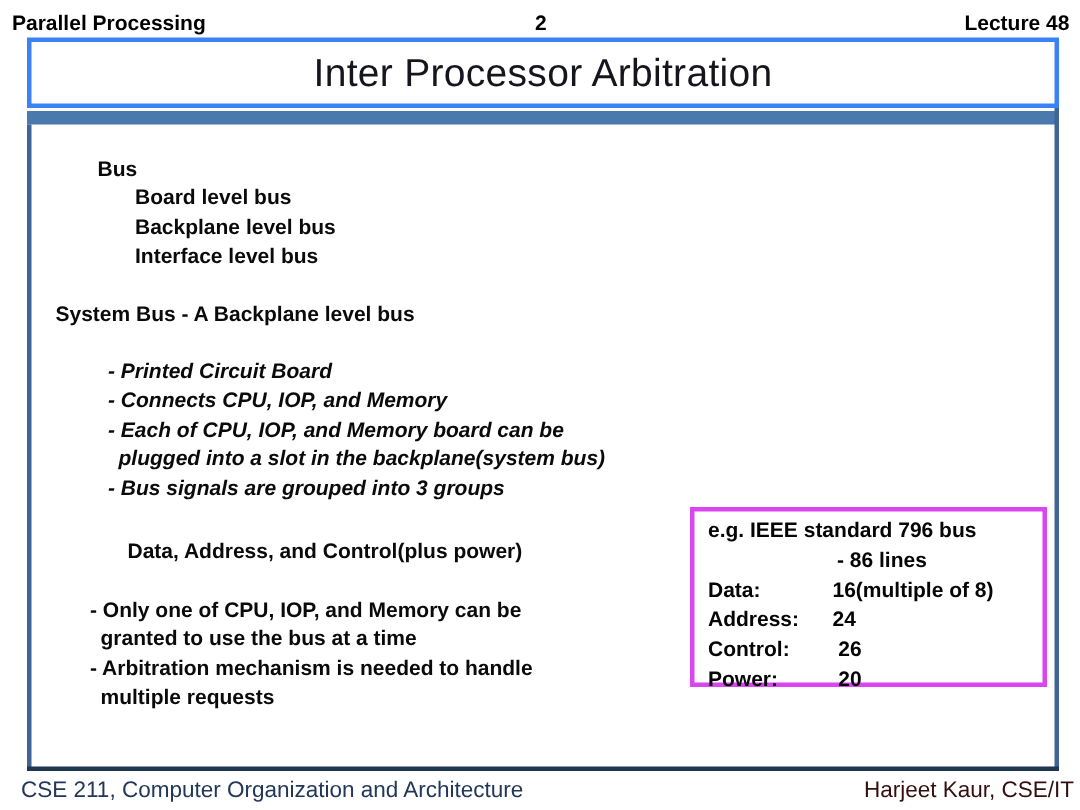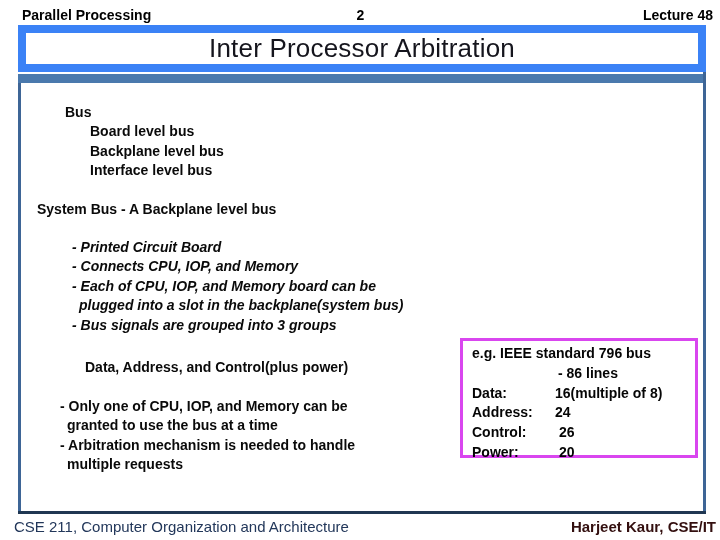--- a/index.html
+++ b/index.html
@@ -2,27 +2,27 @@
 <html><head>
 <meta charset="utf-8">
 <style>
   html,body{margin:0;padding:0;background:#ffffff;}
   .slide{
     position:relative;width:720px;height:540px;background:#ffffff;overflow:hidden;
     font-family:"Liberation Sans",sans-serif;color:#0a0a0a;
   }
   
   .hdr{position:absolute;top:7px;left:8px;right:7px;height:16px;font-size:14px;font-weight:700;color:#000;}
-  .hdr-left{position:absolute;left:14px;top:0;}
+  .hdr-left{position:absolute;left:0;top:0;}
   .hdr-center{position:absolute;left:0;right:0;text-align:center;top:0;font-weight:600;}
   .hdr-right{position:absolute;right:0;top:0;}
   
   .title-box{
     position:absolute;left:18px;top:25px;width:688px;height:47px;box-sizing:border-box;
-    border:8px solid #3b82f6;display:flex;align-items:center;justify-content:center;background:#fff;
+    border:3px solid #3b82f6;display:flex;align-items:center;justify-content:center;background:#fff;
   }
   .title-text{font-size:26px;font-weight:400;color:#15151d;letter-spacing:0.2px;}
   .accent-bar{position:absolute;left:18px;top:74px;width:688px;height:9px;background:#4a79ad;}
   .border-left{position:absolute;left:18px;top:83px;width:3px;height:430px;background:#3e6596;}
   .border-right{position:absolute;left:703px;top:72px;width:3px;height:441px;background:#3e6596;}
   .border-bottom{position:absolute;left:18px;top:511px;width:688px;height:3px;background:#203752;}
   
   .btxt{position:absolute;font-size:14px;font-weight:700;line-height:19.4px;color:#0a0a0a;white-space:nowrap;}
   .blk-bus{left:37px;top:103px;margin-left:28px;}
   .blk-bus .sub{padding-left:25px;}
@@ -37,21 +37,21 @@
     border:3px solid #d946ef;background:#fff;padding:3px 0 0 9px;
     font-size:14px;font-weight:700;line-height:19.8px;color:#050505;white-space:nowrap;
   }
   .ib-line2{padding-left:86px;}
   .ib-row{display:flex;}
   .ib-label{width:83px;flex:0 0 83px;}
   .ib-value{white-space:pre;}
   
   .ftr{position:absolute;left:4px;right:4px;top:518px;height:20px;font-size:15px;}
   .ftr-left{position:absolute;left:10px;top:0;font-weight:400;color:#22375a;}
-  .ftr-right{position:absolute;right:0;top:0;font-weight:700;color:#330f0f;}
+  .ftr-right{position:absolute;right:0;top:0;font-weight:400;color:#330f0f;}
 </style>
 </head>
 <body>
 
 <div class="slide">
 
   <div class="hdr">
     <span class="hdr-left">Parallel Processing</span>
     <span class="hdr-center">2</span>
     <span class="hdr-right">Lecture 48</span>

